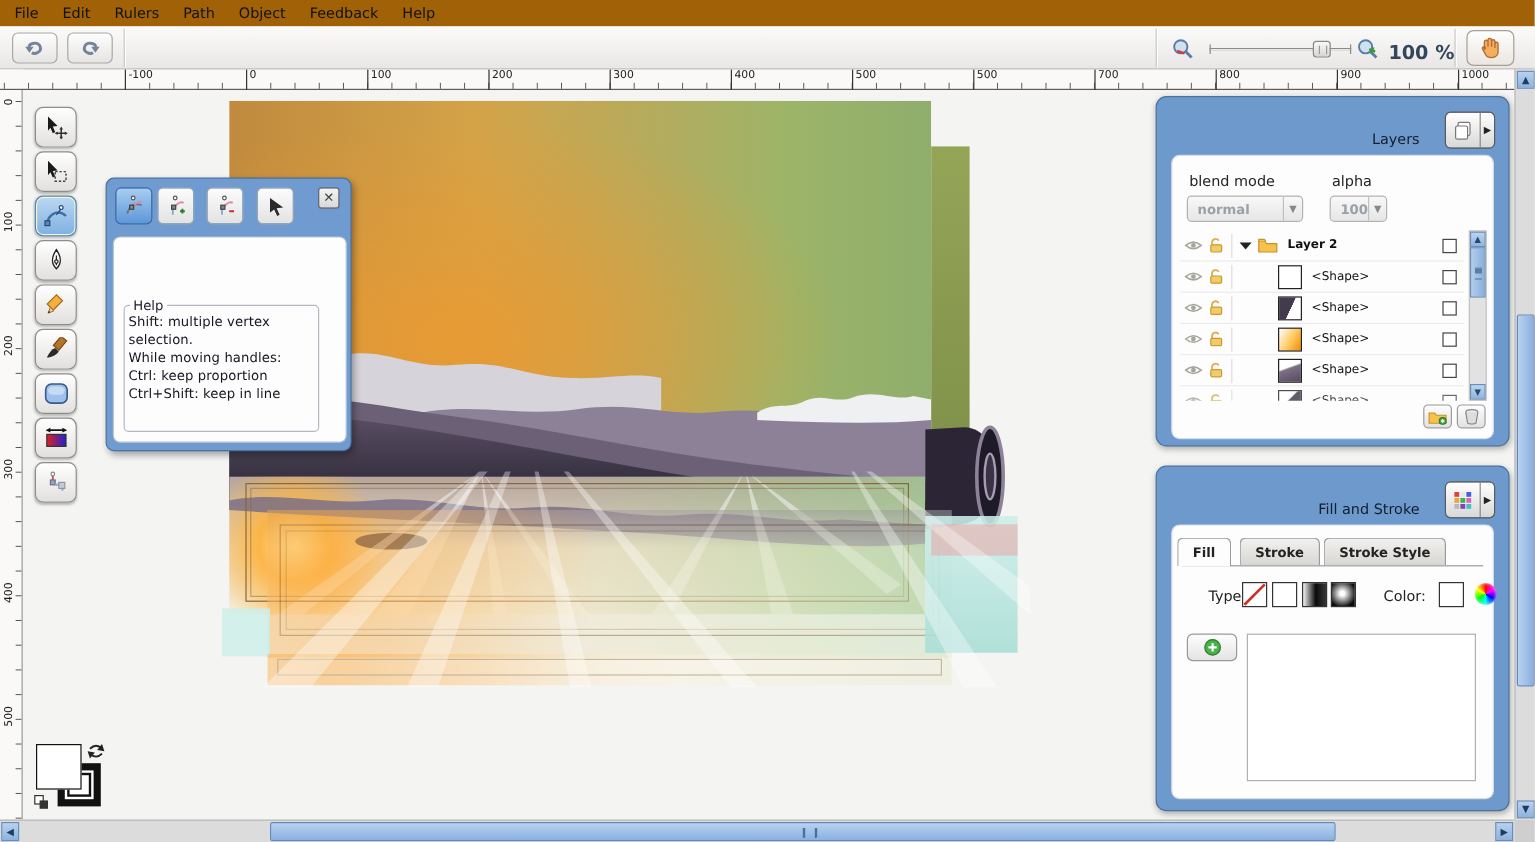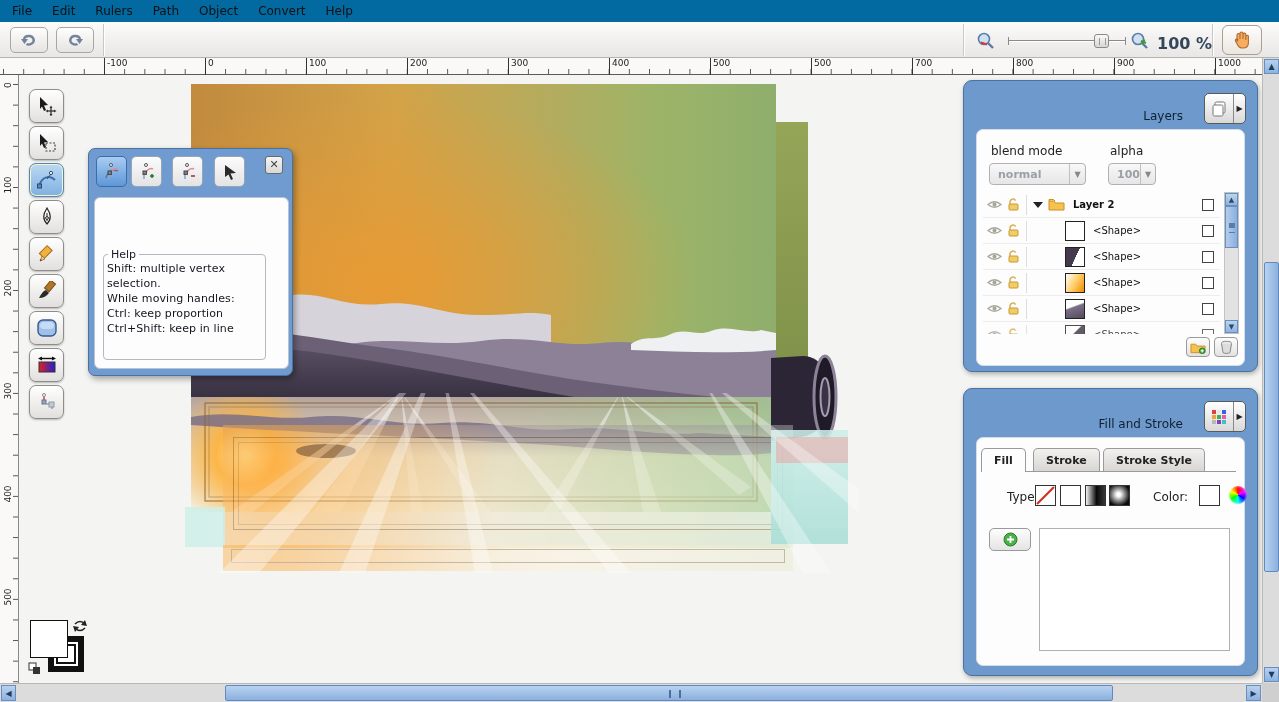--- a/index.html
+++ b/index.html
@@ -1,20 +1,20 @@
 <!DOCTYPE html>
 <html><head>
 <meta charset="utf-8">
 <style>
   * { margin:0; padding:0; box-sizing:border-box; }
   html,body { width:1279px; height:702px; overflow:hidden; }
   body { font-family:"DejaVu Sans", sans-serif; background:#f1f0ee; position:relative; font-size:12px; color:#1c1c1c; }
 
   
-  #menubar { position:absolute; left:0; top:0; width:1279px; height:22px; background:#0369a1; display:flex; align-items:center; padding-left:2px; }
+  #menubar { position:absolute; left:0; top:0; width:1279px; height:22px; background:#a16207; display:flex; align-items:center; padding-left:2px; }
   .menu-item { padding:3px 10px; font-size:12px; color:#111; cursor:default; }
 
   
   #toolbar { position:absolute; left:0; top:22px; width:1279px; height:36px; background:linear-gradient(#fbfbfa,#e9e7e5); border-bottom:1px solid #b5b3b1; }
   .tb-btn { position:absolute; top:5px; width:38px; height:26px; border:1px solid #a9a7a5; border-radius:5px; background:linear-gradient(#fefefe,#e6e4e2); display:flex; align-items:center; justify-content:center; }
   .tb-sep { position:absolute; top:2px; width:1px; height:32px; background:#c9c7c5; box-shadow:1px 0 0 #fff; }
   #zoom-text { position:absolute; left:1157px; top:12px; font-size:16px; font-weight:600; color:#33475c; }
   #zoom-slider { position:absolute; left:1008px; top:14px; width:118px; height:10px; }
   #zoom-slider .track { position:absolute; left:0; top:4px; width:118px; height:2px; background:#8a8a8a; border-bottom:1px solid #fff; }
   #zoom-slider .tick { position:absolute; top:1px; width:1px; height:8px; background:#8a8a8a; }
@@ -111,21 +111,21 @@
 </style>
 </head>
 <body>
 
 <div id="menubar">
   <span class="menu-item">File</span>
   <span class="menu-item">Edit</span>
   <span class="menu-item">Rulers</span>
   <span class="menu-item">Path</span>
   <span class="menu-item">Object</span>
-  <span class="menu-item">Convert</span>
+  <span class="menu-item">Feedback</span>
   <span class="menu-item">Help</span>
 </div>
 
 <div id="toolbar">
   <div class="tb-btn" style="left:10px">
     <svg width="18" height="16" viewBox="0 0 18 16">
         <path d="M4 7 C5 3.5 12 2.5 13.5 7 C15 11.5 9 13.5 6.5 12" fill="none" stroke="#73839c" stroke-width="2.4"></path>
         <polygon points="1,7 8,7 4.5,12" fill="#73839c"></polygon>
       </svg>
   </div>

